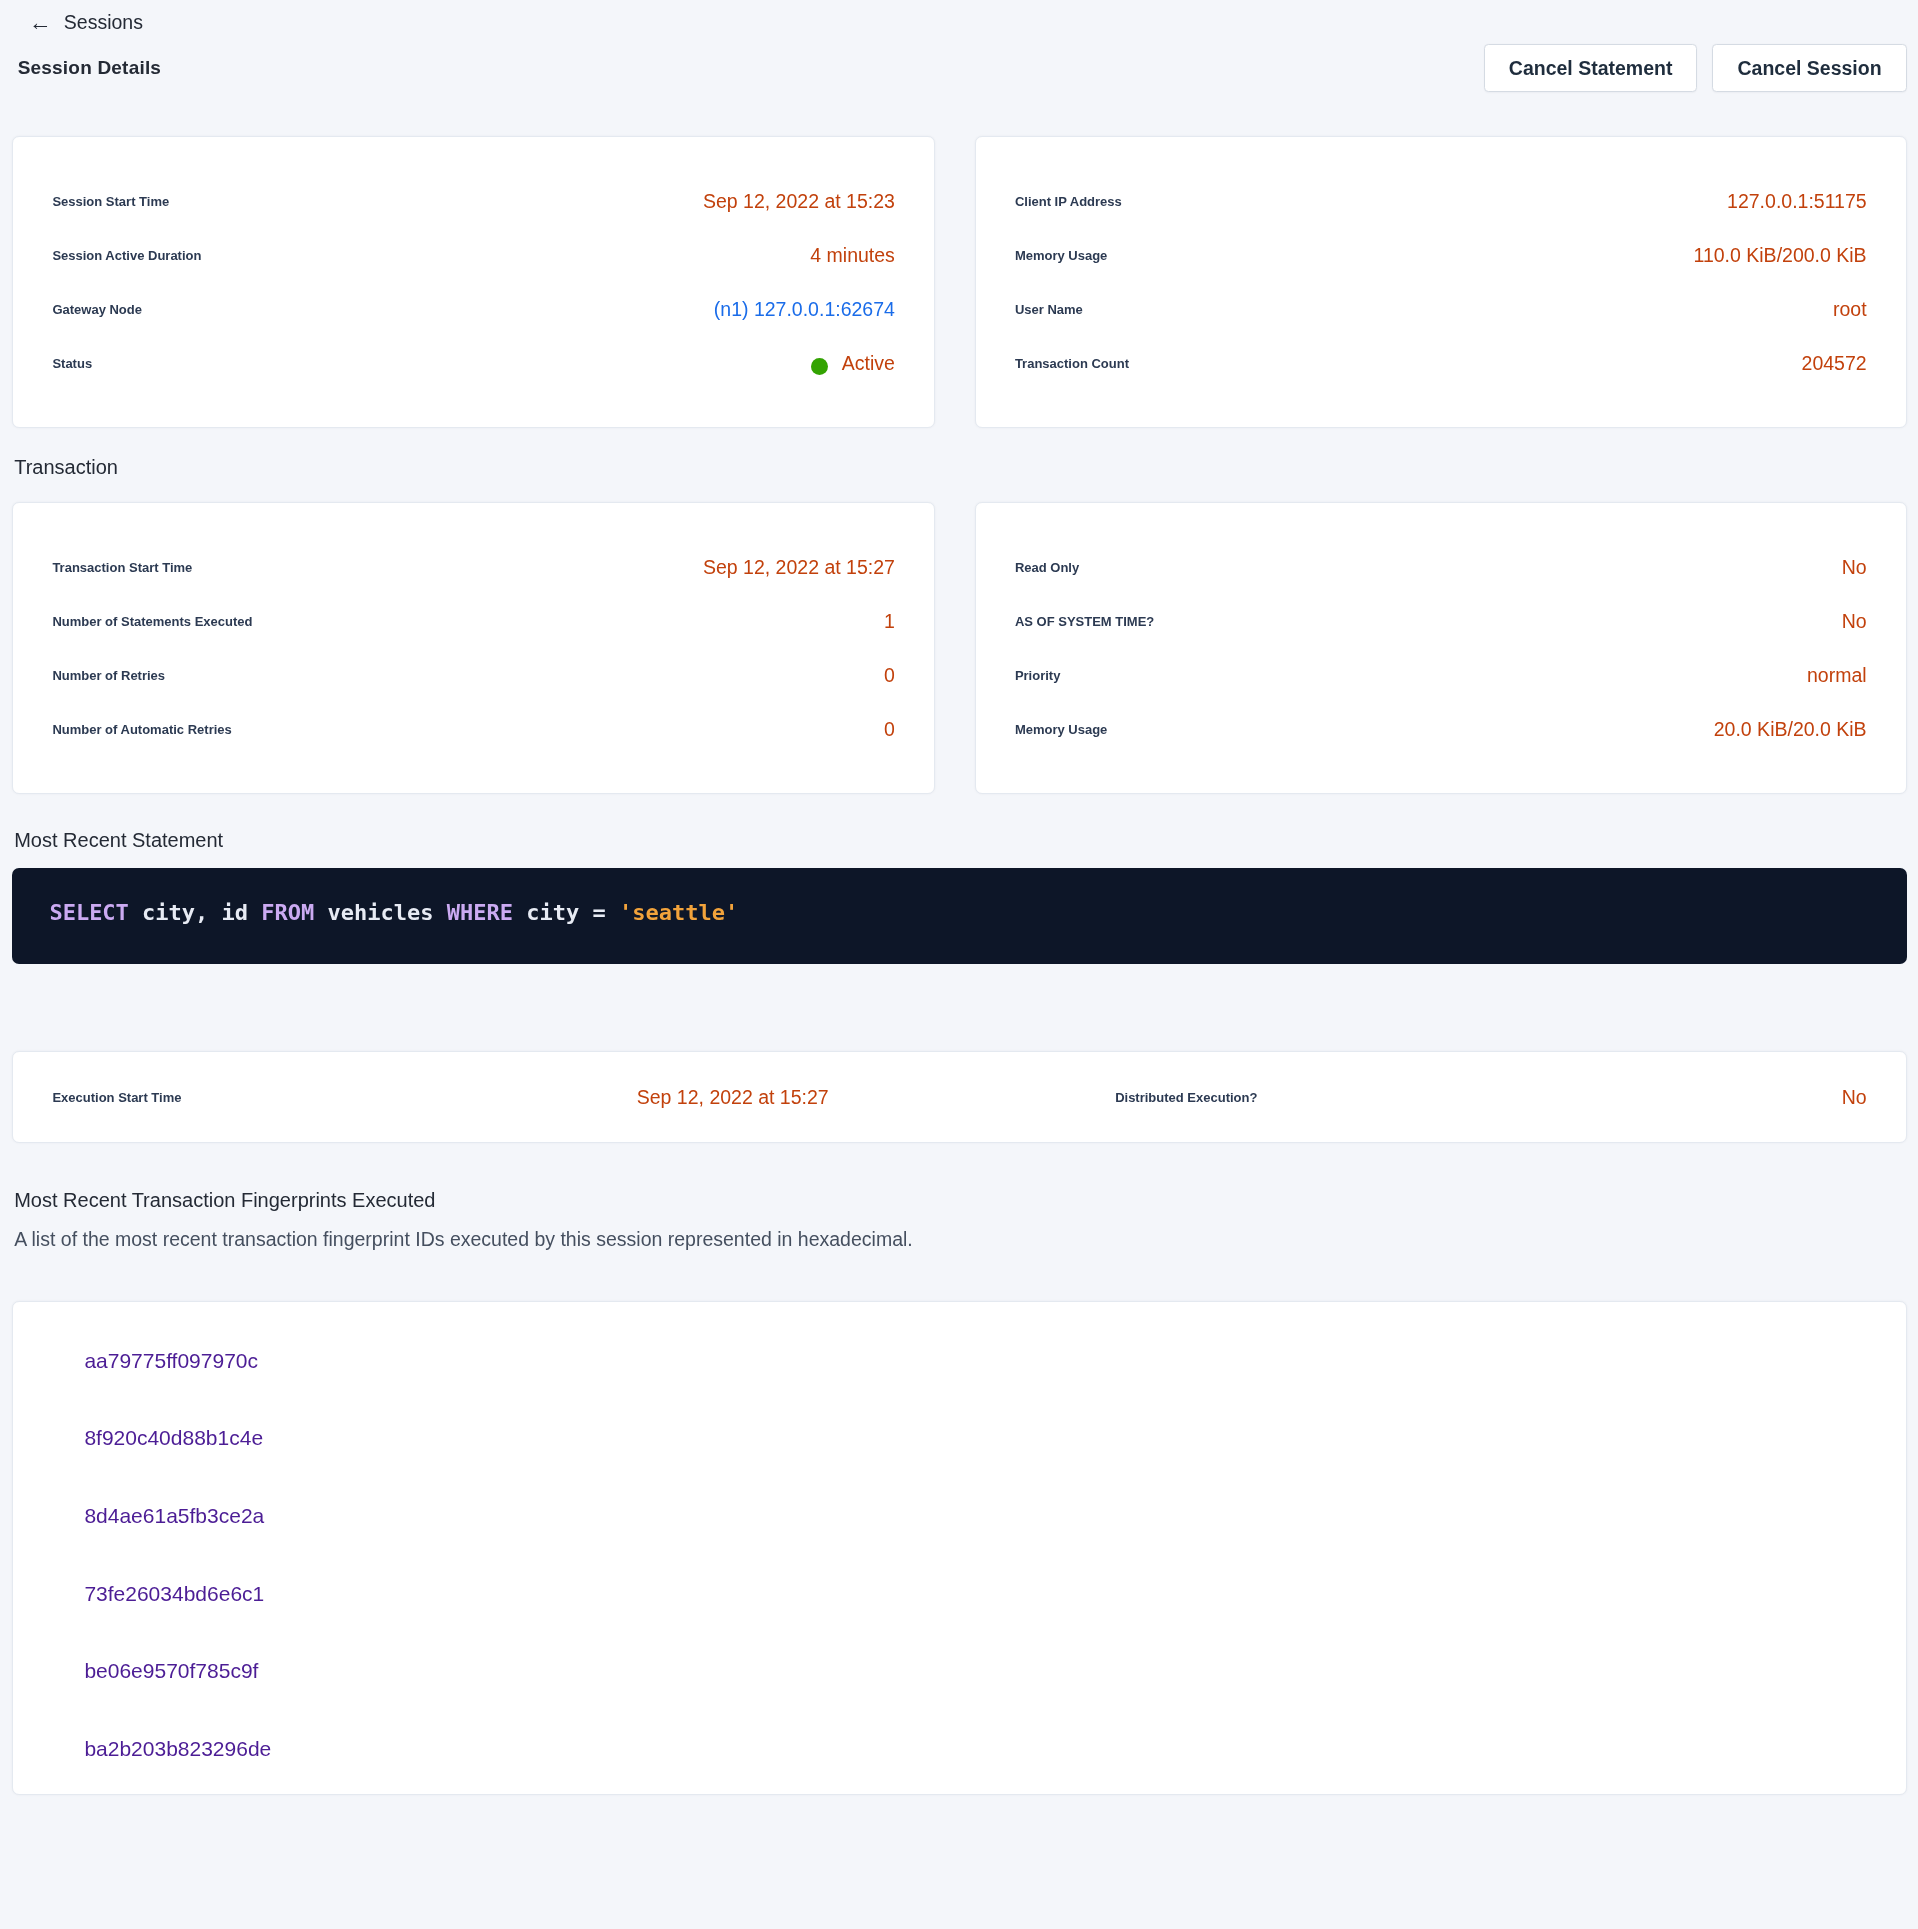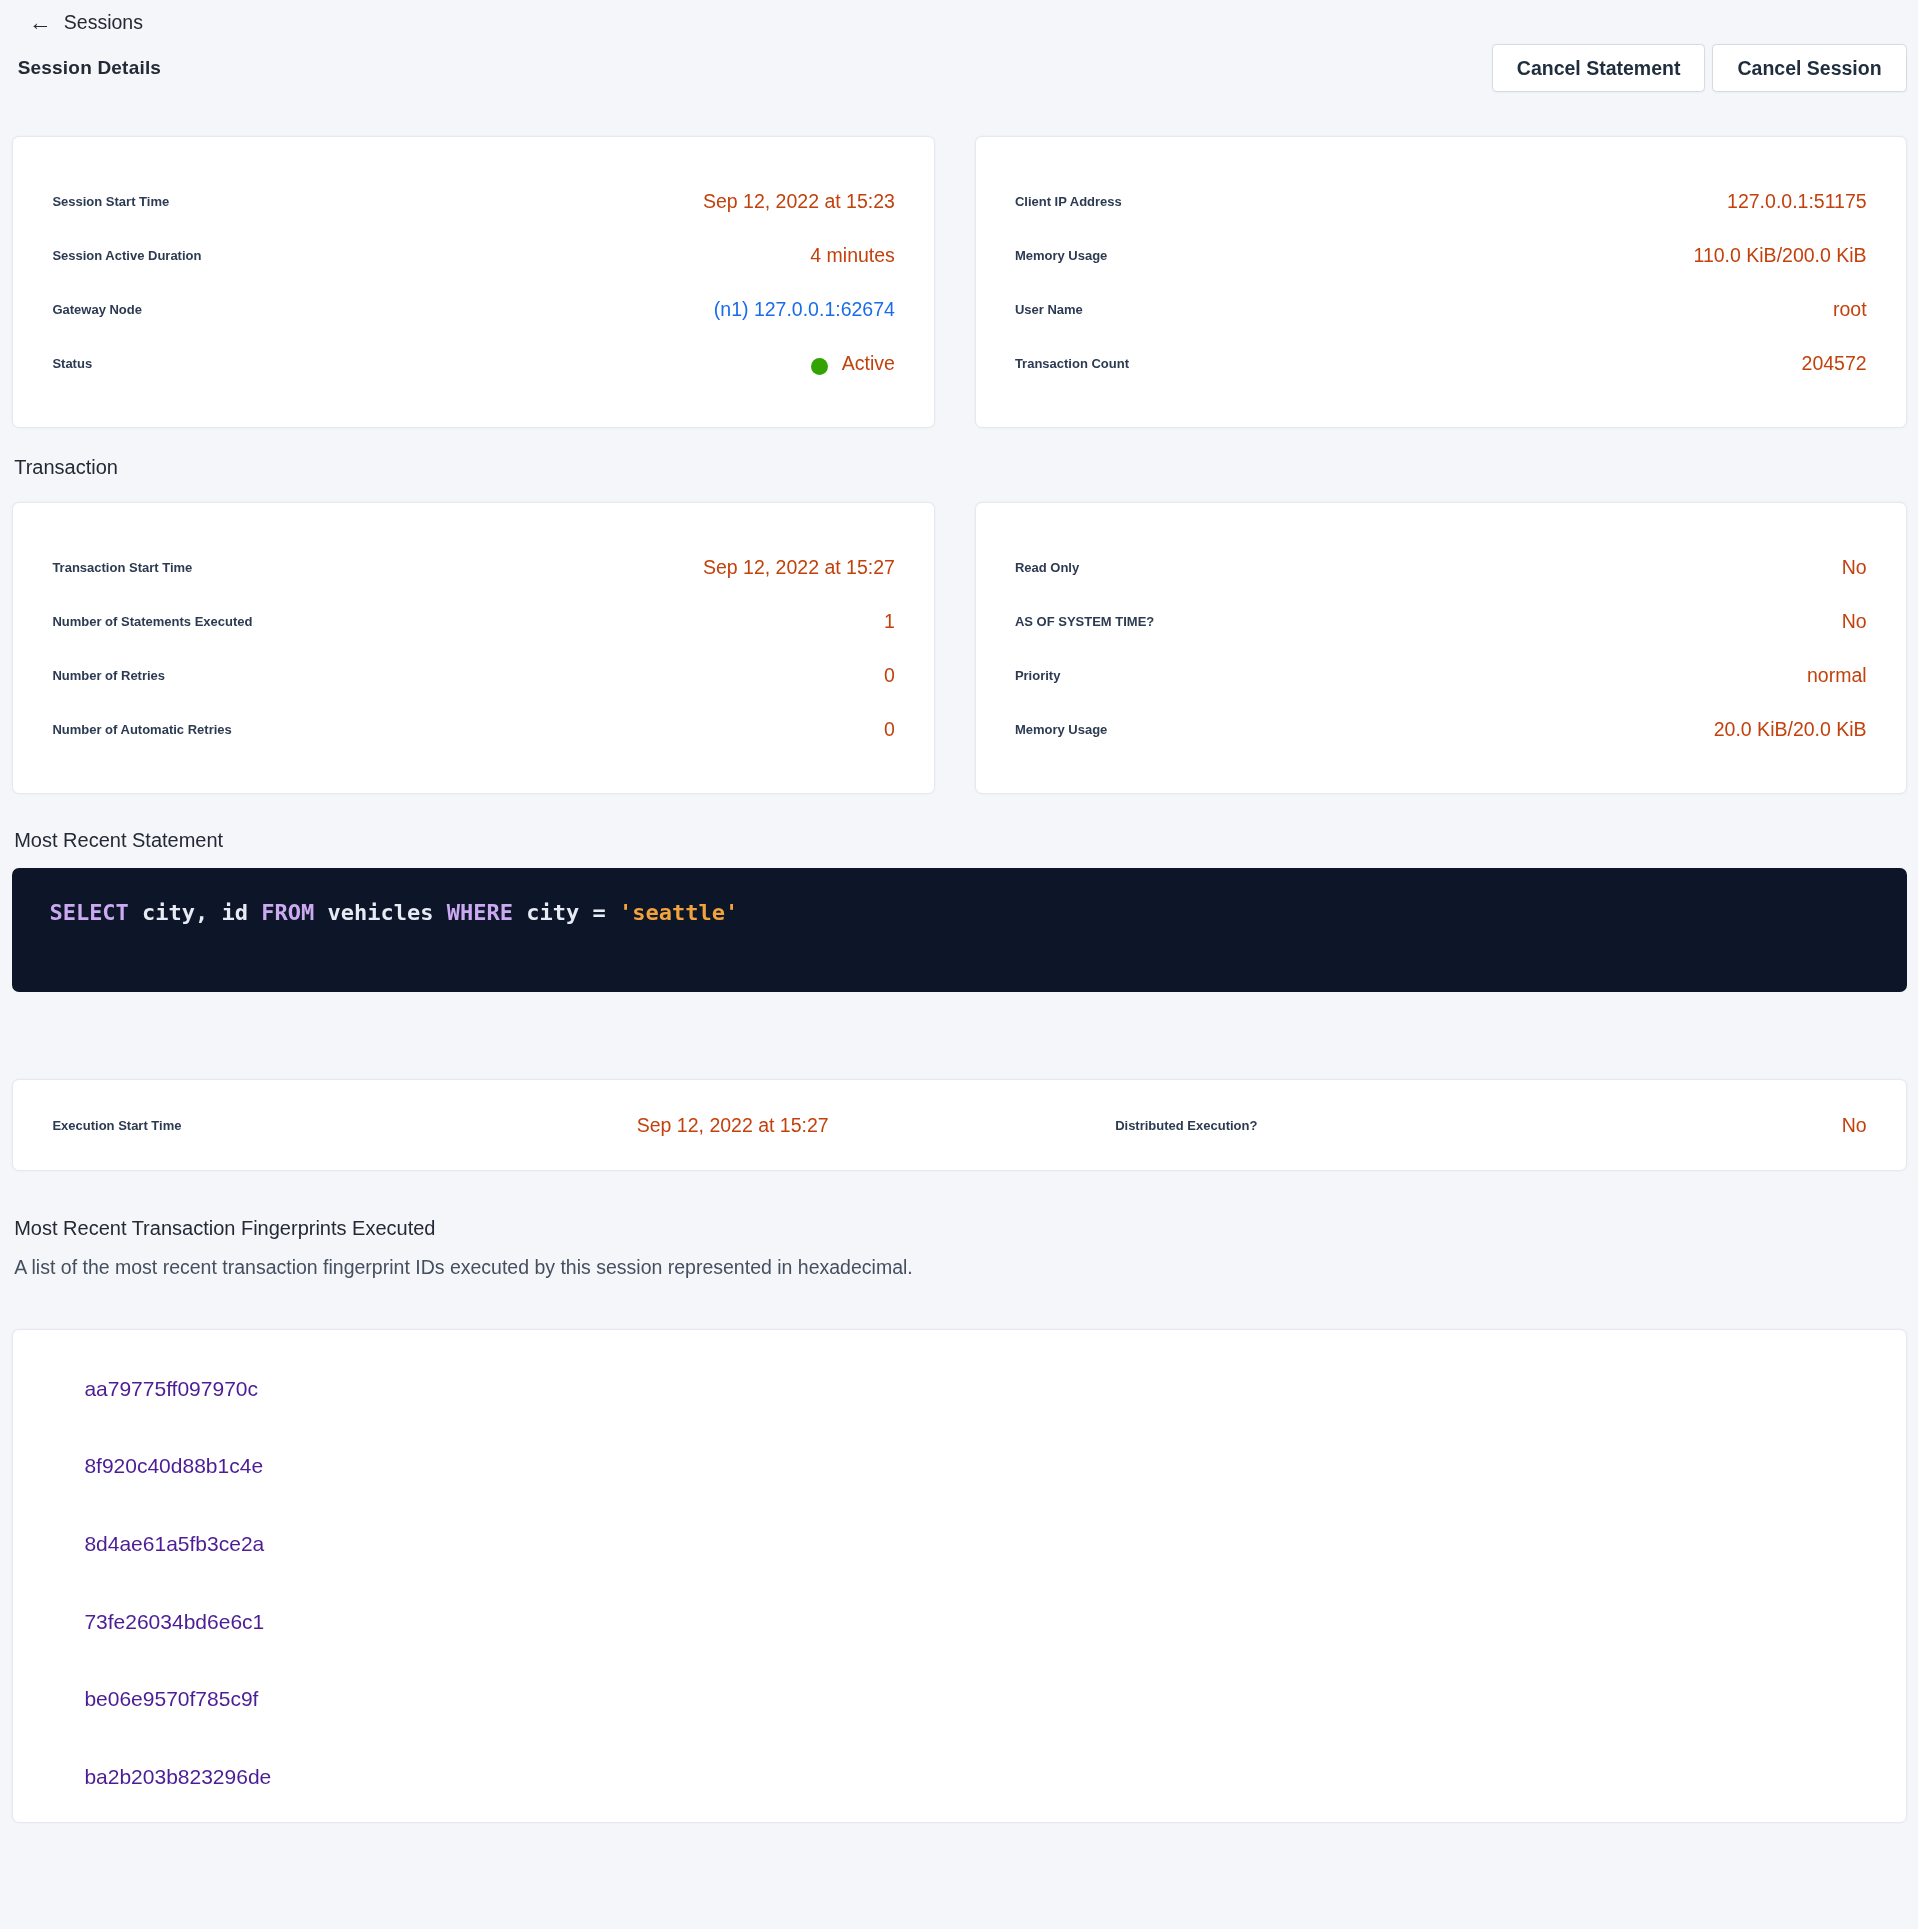--- a/index.html
+++ b/index.html
@@ -11,21 +11,21 @@
     overflow:hidden;
   }
   .container{padding:0 12.4px;}
   
   .crumb{padding-top:10.6px;margin-left:16px;display:flex;align-items:center;gap:12.4px;font-size:19.5px;color:#242a35;}
   .crumb .back{display:flex;align-items:center;gap:12.4px;cursor:pointer;}
   .crumb .arrow{font-size:23px;line-height:23px;color:#242a35;}
   
   .title-row{margin-top:10.6px;display:flex;justify-content:space-between;align-items:center;}
   h1{margin:0 0 0 5.3px;font-size:19px;font-weight:700;color:#242a35;letter-spacing:0.2px;}
-  .actions{display:flex;gap:7px;align-items:center;}
+  .actions{display:flex;gap:15px;align-items:center;}
   .btn{
     background:#ffffff;border:0.9px solid #d5dbe3;border-radius:4.4px;
     font-family:"Liberation Sans",sans-serif;
     font-size:19.5px;font-weight:700;color:#1f2d3d;
     padding:11.5px 24px;cursor:pointer;box-shadow:0 0.9px 1.8px rgba(16,30,55,0.04);
   }
   
   .card{
     background:#ffffff;border:0.9px solid #e4e9f0;border-radius:7px;
     box-shadow:0 0 2.7px rgba(16,30,55,0.05);
@@ -39,21 +39,21 @@
   .v.link{color:#1a6ce9;cursor:pointer;}
   .status-wrap{display:flex;align-items:flex-end;gap:14px;}
   .dot{width:17px;height:17px;border-radius:50%;background:#33a302;display:inline-block;}
   
   h2.section{margin:28px 0 23px 1.8px;font-size:20px;font-weight:400;color:#242a35;}
   h2.stmt{margin-top:35px;margin-bottom:16px;}
   h2.fp-head{margin-top:46px;margin-bottom:0;}
   .subtitle{margin:14px 0 0 1.8px;font-size:19.5px;color:#454f5f;line-height:26.6px;}
   
   .sqlbox{
-    background:#0d1628;border-radius:7px;height:124px;box-sizing:border-box;
+    background:#0d1628;border-radius:7px;height:96px;box-sizing:border-box;
     padding:32px 37px;
   }
   .sqlbox code{
     font-family:"DejaVu Sans Mono","Liberation Mono",monospace;
     font-size:22px;font-weight:700;color:#e7ebf4;white-space:pre;
   }
   .tok-kw{color:#cbaaf2;}
   .tok-str{color:#f2a33b;}
   
   .exec{

